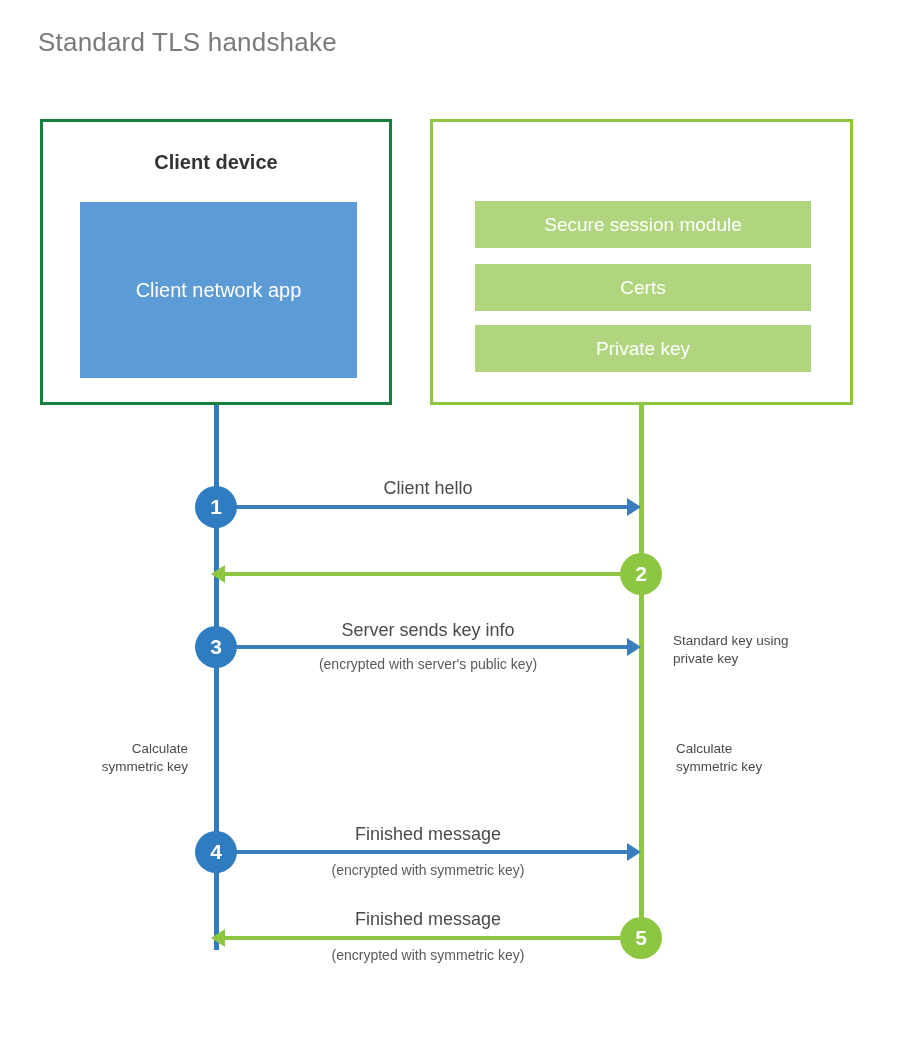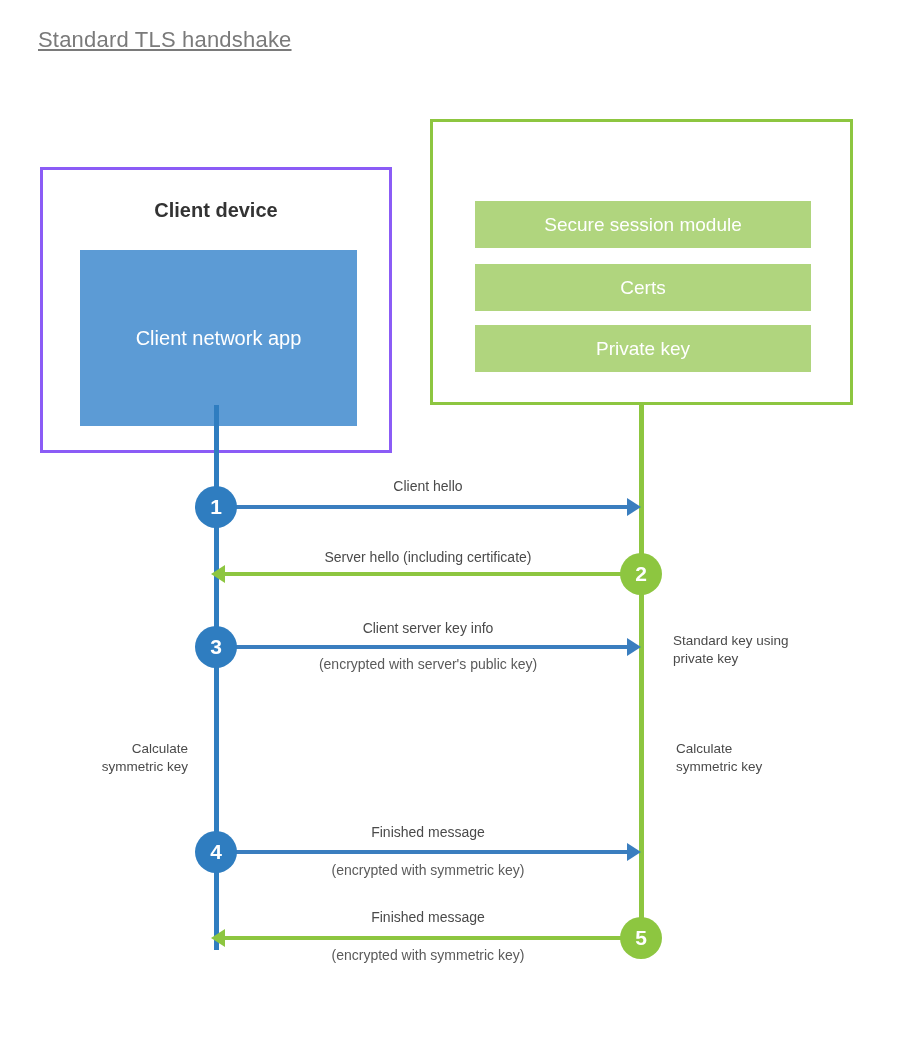--- a/index.html
+++ b/index.html
@@ -19,40 +19,38 @@
   #stage {
     position: absolute;
     left: 0; top: 0;
     width: 900px;
     height: 1058px;
   }
   #diagram-title {
     position: absolute;
     left: 38px;
     top: 27px;
-    font-size: 22px;
+    font-size: 26px;
     font-weight: 300;
     letter-spacing: 0.2px;
     color: #7a7a7a;
     white-space: nowrap;
-    text-decoration: underline;
   }
   
   .panel {
     position: absolute;
     background: #ffffff;
     box-sizing: border-box;
   }
   #client-panel {
     left: 40px;
     top: 119px;
     width: 352px;
     height: 286px;
-    border: 3px solid #8b5cf6;
-    margin-top: 48px;
+    border: 3px solid #15803d;
   }
   #server-panel {
     left: 430px;
     top: 119px;
     width: 423px;
     height: 286px;
     border: 3px solid #8dc640;
   }
   .panel-title {
     position: absolute;
@@ -148,21 +146,21 @@
     justify-content: center;
     box-sizing: border-box;
   }
   .step-badge.blue { background: #2f7dc0; }
   .step-badge.green { background: #8dc640; }
 
   
   .arrow-label {
     position: absolute;
     text-align: center;
-    font-size: 14px;
+    font-size: 18px;
     color: #4a4a4a;
     white-space: nowrap;
   }
   .arrow-sublabel {
     position: absolute;
     text-align: center;
     font-size: 14px;
     color: #5a5a5a;
     white-space: nowrap;
   }
@@ -195,26 +193,25 @@
   </div>
 
   <div class="lifeline" id="client-lifeline"></div>
   <div class="lifeline" id="server-lifeline"></div>
 
   <div class="arrow-label" style="left:216px; top:478px; width:424px;">Client hello</div>
   <div class="arrow-line blue" style="left:216px; top:505px; width:414px;"></div>
   <div class="arrow-head right blue" style="left:627px; top:498px;"></div>
   <div class="step-badge blue" style="left:195px; top:486px;">1</div>
 
-  <div class="arrow-label" style="left:216px; top:549px; width:424px;">Server hello (including certificate)</div>
   <div class="arrow-line green" style="left:222px; top:572px; width:418px;"></div>
   <div class="arrow-head left green" style="left:211px; top:565px;"></div>
   <div class="step-badge green" style="left:620px; top:553px;">2</div>
 
-  <div class="arrow-label" style="left:216px; top:620px; width:424px;">Client server key info</div>
+  <div class="arrow-label" style="left:216px; top:620px; width:424px;">Server sends key info</div>
   <div class="arrow-line blue" style="left:216px; top:645px; width:414px;"></div>
   <div class="arrow-head right blue" style="left:627px; top:638px;"></div>
   <div class="arrow-sublabel" style="left:216px; top:656px; width:424px;">(encrypted with server's public key)</div>
   <div class="step-badge blue" style="left:195px; top:626px;">3</div>
 
   <div class="side-note right-note" style="left:673px; top:632px; width:190px;">
     <div>Standard key using</div>
     <div>private key</div>
   </div>
 

